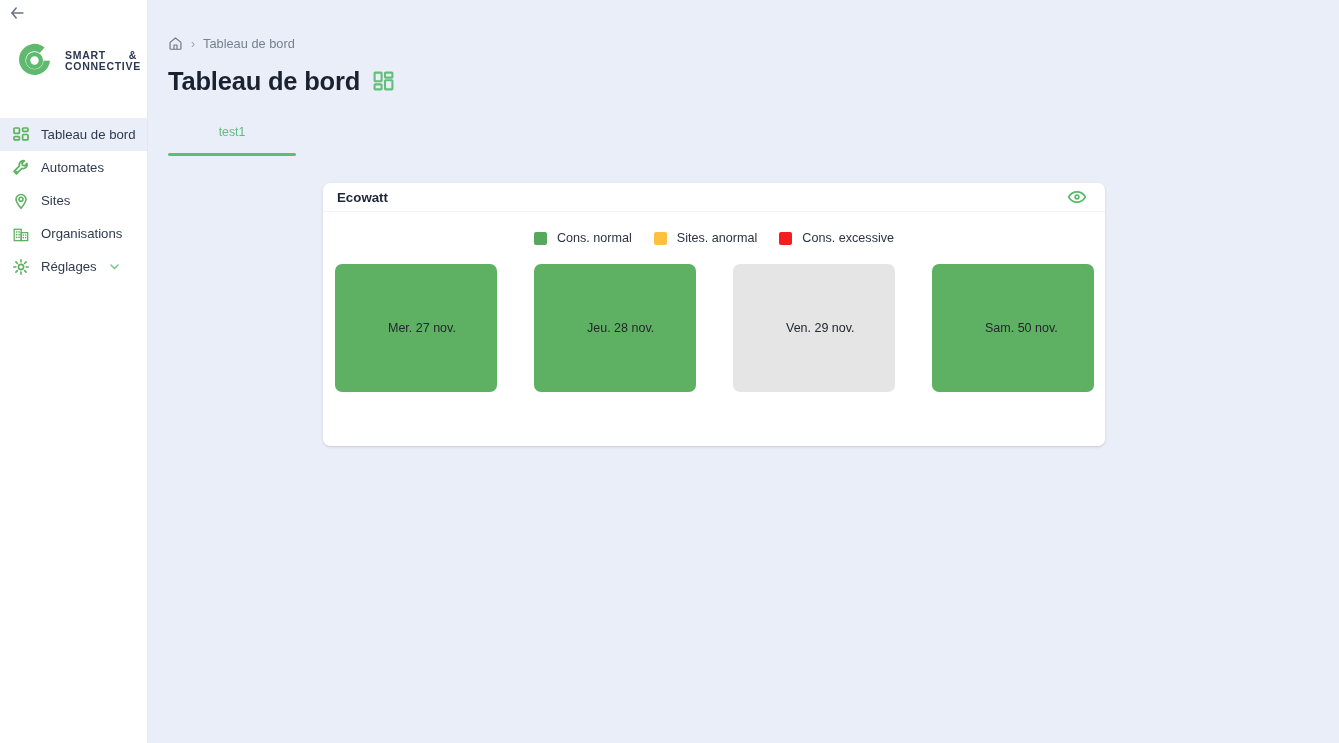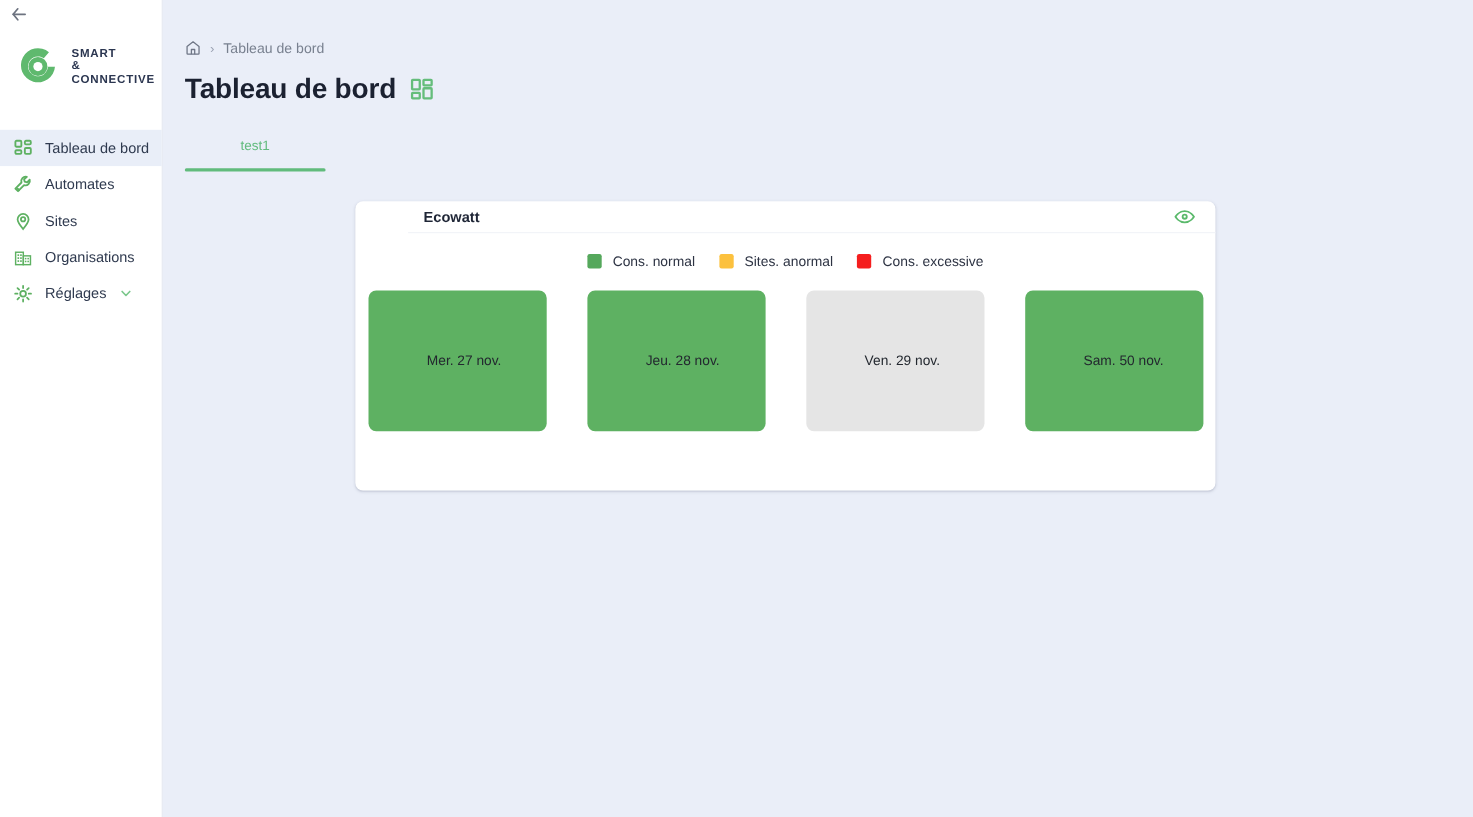--- a/index.html
+++ b/index.html
@@ -21,21 +21,21 @@
   .sb-top { height: 26px; display: flex; align-items: center; padding-left: 7px; }
   .back-arrow { width: 20px; height: 20px; display: block; cursor: pointer; }
 
   .brand { height: 70px; display: flex; align-items: center; padding-left: 13px; gap: 8px; }
   .brand-mark { width: 44px; height: 44px; flex: 0 0 44px; display:block; }
   .brand-text { display: flex; flex-direction: column; line-height: 1.08; }
   .brand-l1, .brand-l2 {
     font-size: 10.5px; font-weight: bold; letter-spacing: .7px; color: #2b3650;
     font-family: "Liberation Sans", sans-serif; white-space: nowrap;
   }
-  .brand-l1 { display:flex; width: 72px; justify-content: space-between; flex-direction: column; }
+  .brand-l1 { display:flex; width: 72px; justify-content: space-between; }
 
   .nav { margin-top: 22px; display: flex; flex-direction: column; }
   .nav-item {
     height: 33px; display: flex; align-items: center; gap: 11px;
     padding-left: 12px; cursor: pointer; color: #2f3a4f;
     font-size: 13.2px; position: relative;
   }
   .nav-item.active { background: #e9eef8; }
   .nav-ico { width: 18px; height: 18px; flex: 0 0 18px; display: block; }
   .nav-label { white-space: nowrap; }
@@ -68,30 +68,29 @@
     position: absolute; left: 175px; top: 183px;
     width: 782px; height: 263px;
     background: #ffffff; border-radius: 7px;
     box-shadow: 0 1px 3px rgba(40,50,80,.13), 0 1px 1px rgba(40,50,80,.06);
     display: flex; flex-direction: column;
   }
   .card-head {
     height: 29px; display: flex; align-items: center;
     padding: 0 18px 0 14px; border-bottom: 1px solid #f1f3f8;
     justify-content: space-between;
-    margin-left: 48px;
   }
   .card-title { font-size: 13.3px; font-weight: bold; color: #1f2636; }
   .eye-btn { width: 20px; height: 20px; display: block; cursor: pointer; }
 
   .legend {
     display: flex; align-items: center; justify-content: center;
     gap: 22px; height: 52px;
   }
-  .legend-item { display: flex; gap: 10px; }
+  .legend-item { display: flex; align-items: center; gap: 10px; }
   .legend-swatch { width: 13px; height: 13px; border-radius: 2px; display: block; }
   .legend-label { font-size: 12.6px; color: #2d3343; white-space: nowrap; }
 
   .days { display: flex; gap: 37px; padding: 0 0 0 12px; }
   .day-cell {
     width: 162px; height: 128px; border-radius: 7px;
     display: flex; align-items: center; position: relative; padding-left: 44px;
   }
   .day-label { font-size: 12.5px; color: #23282f; padding-left: 9px; }
 </style>

